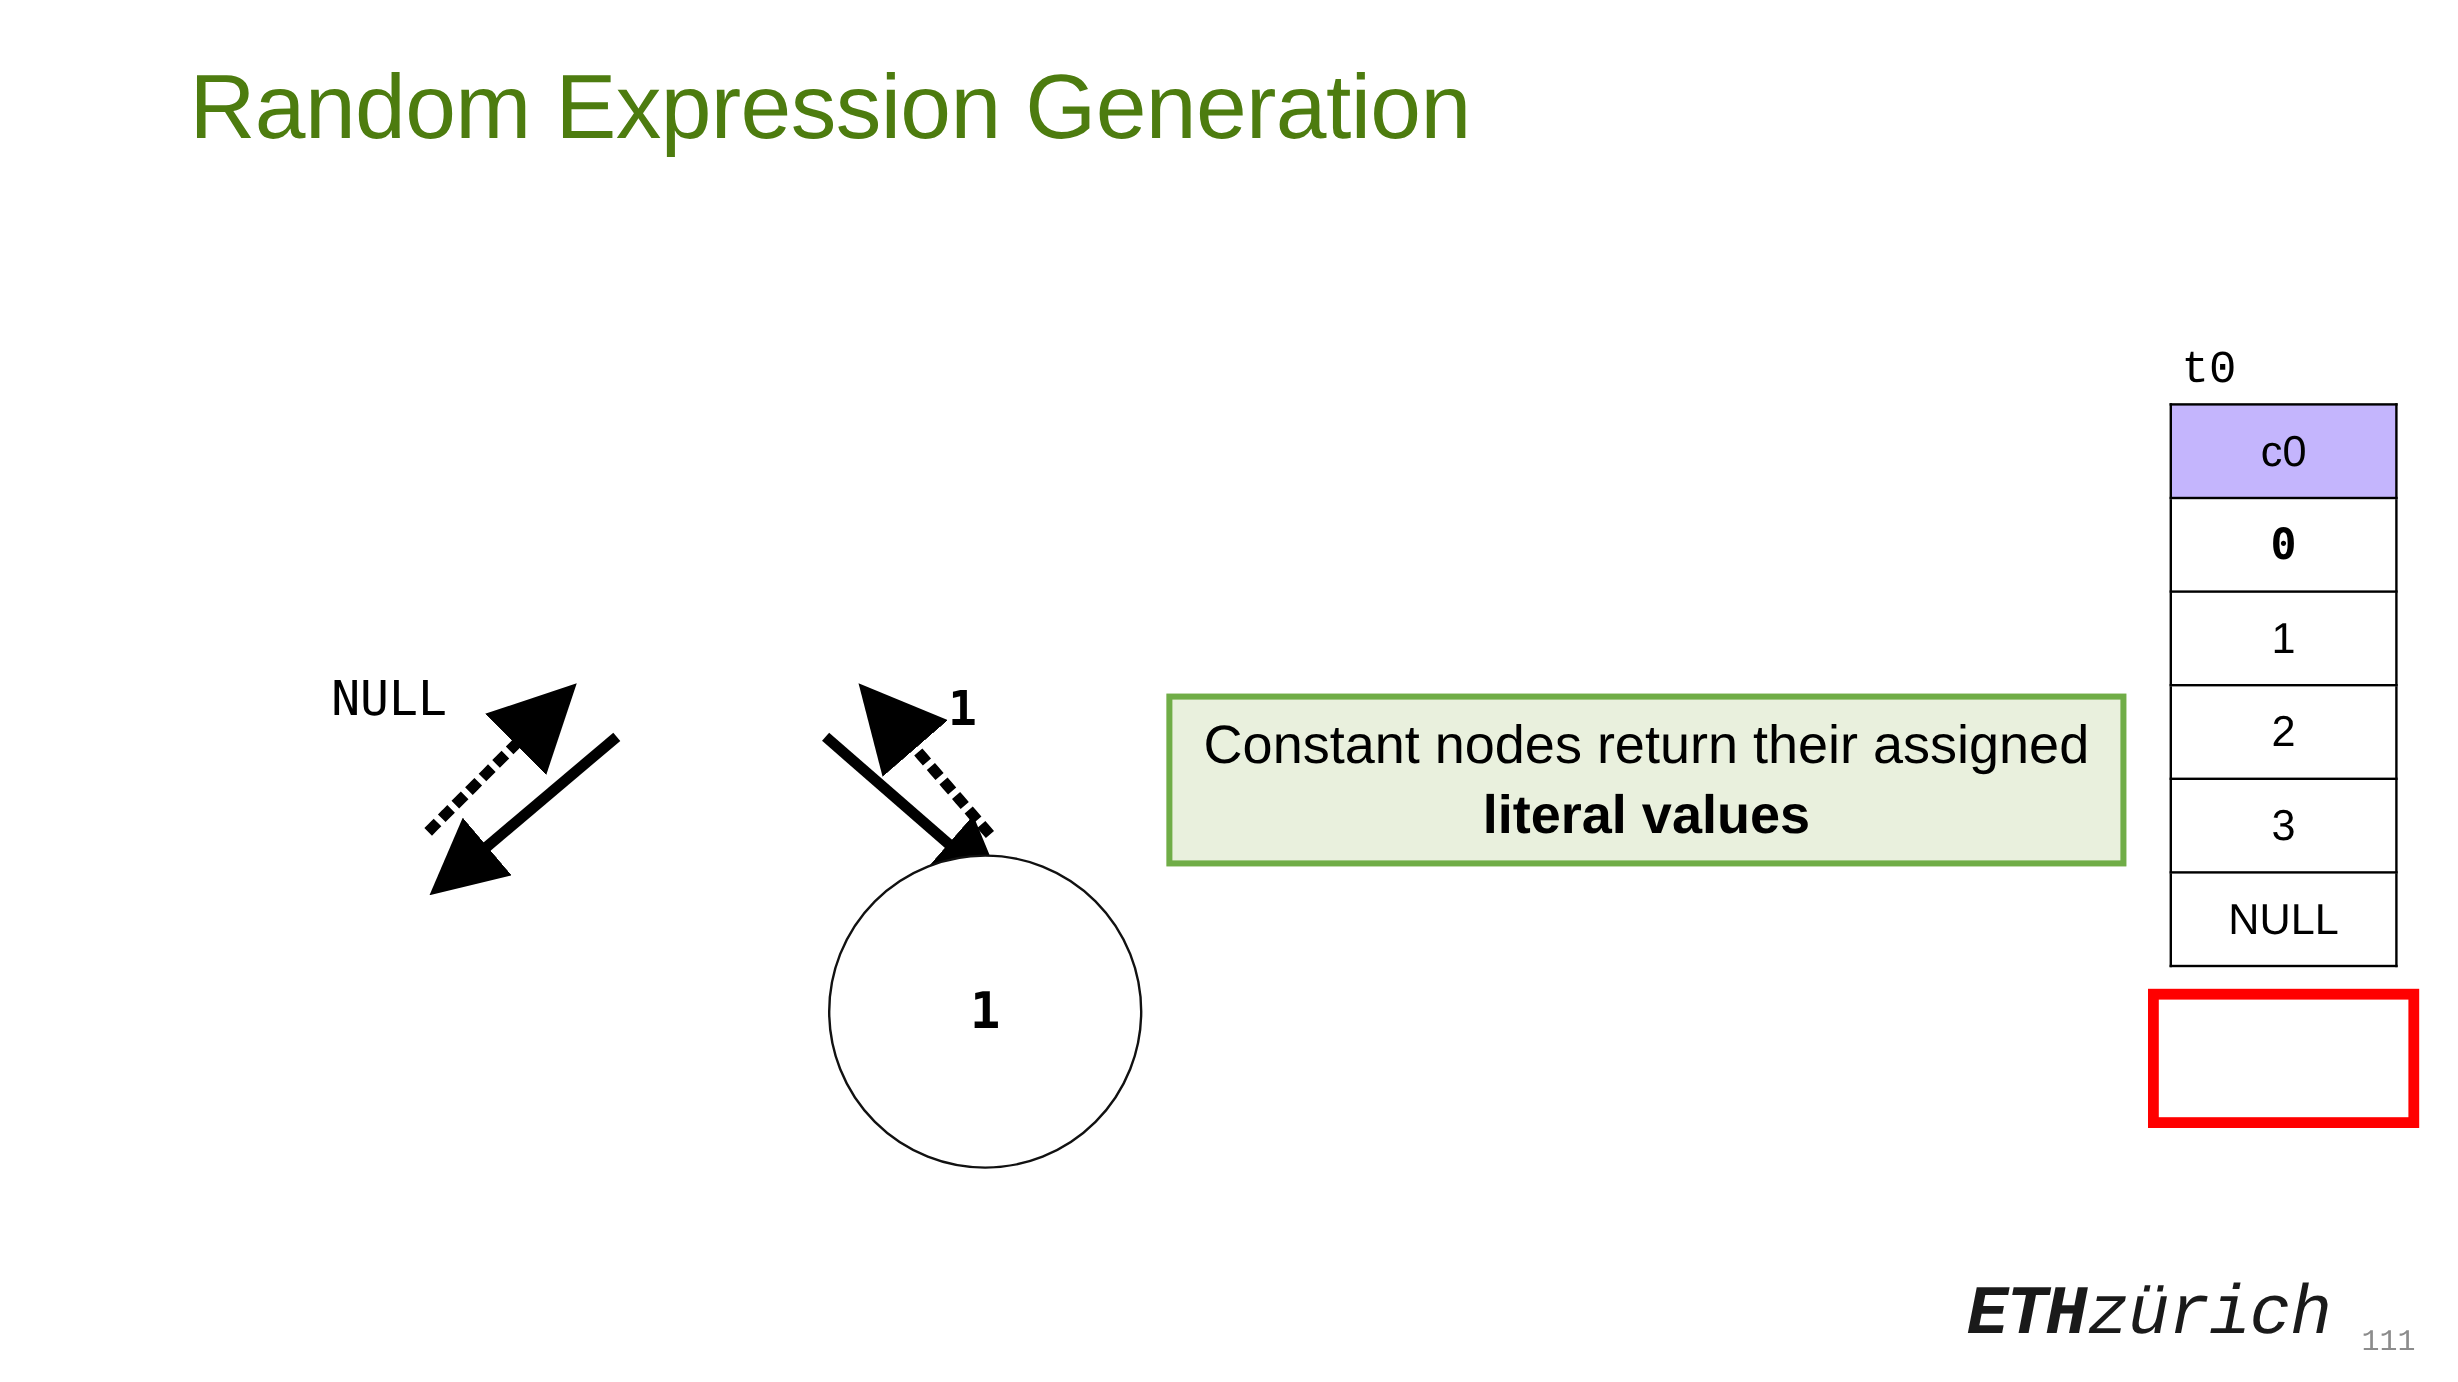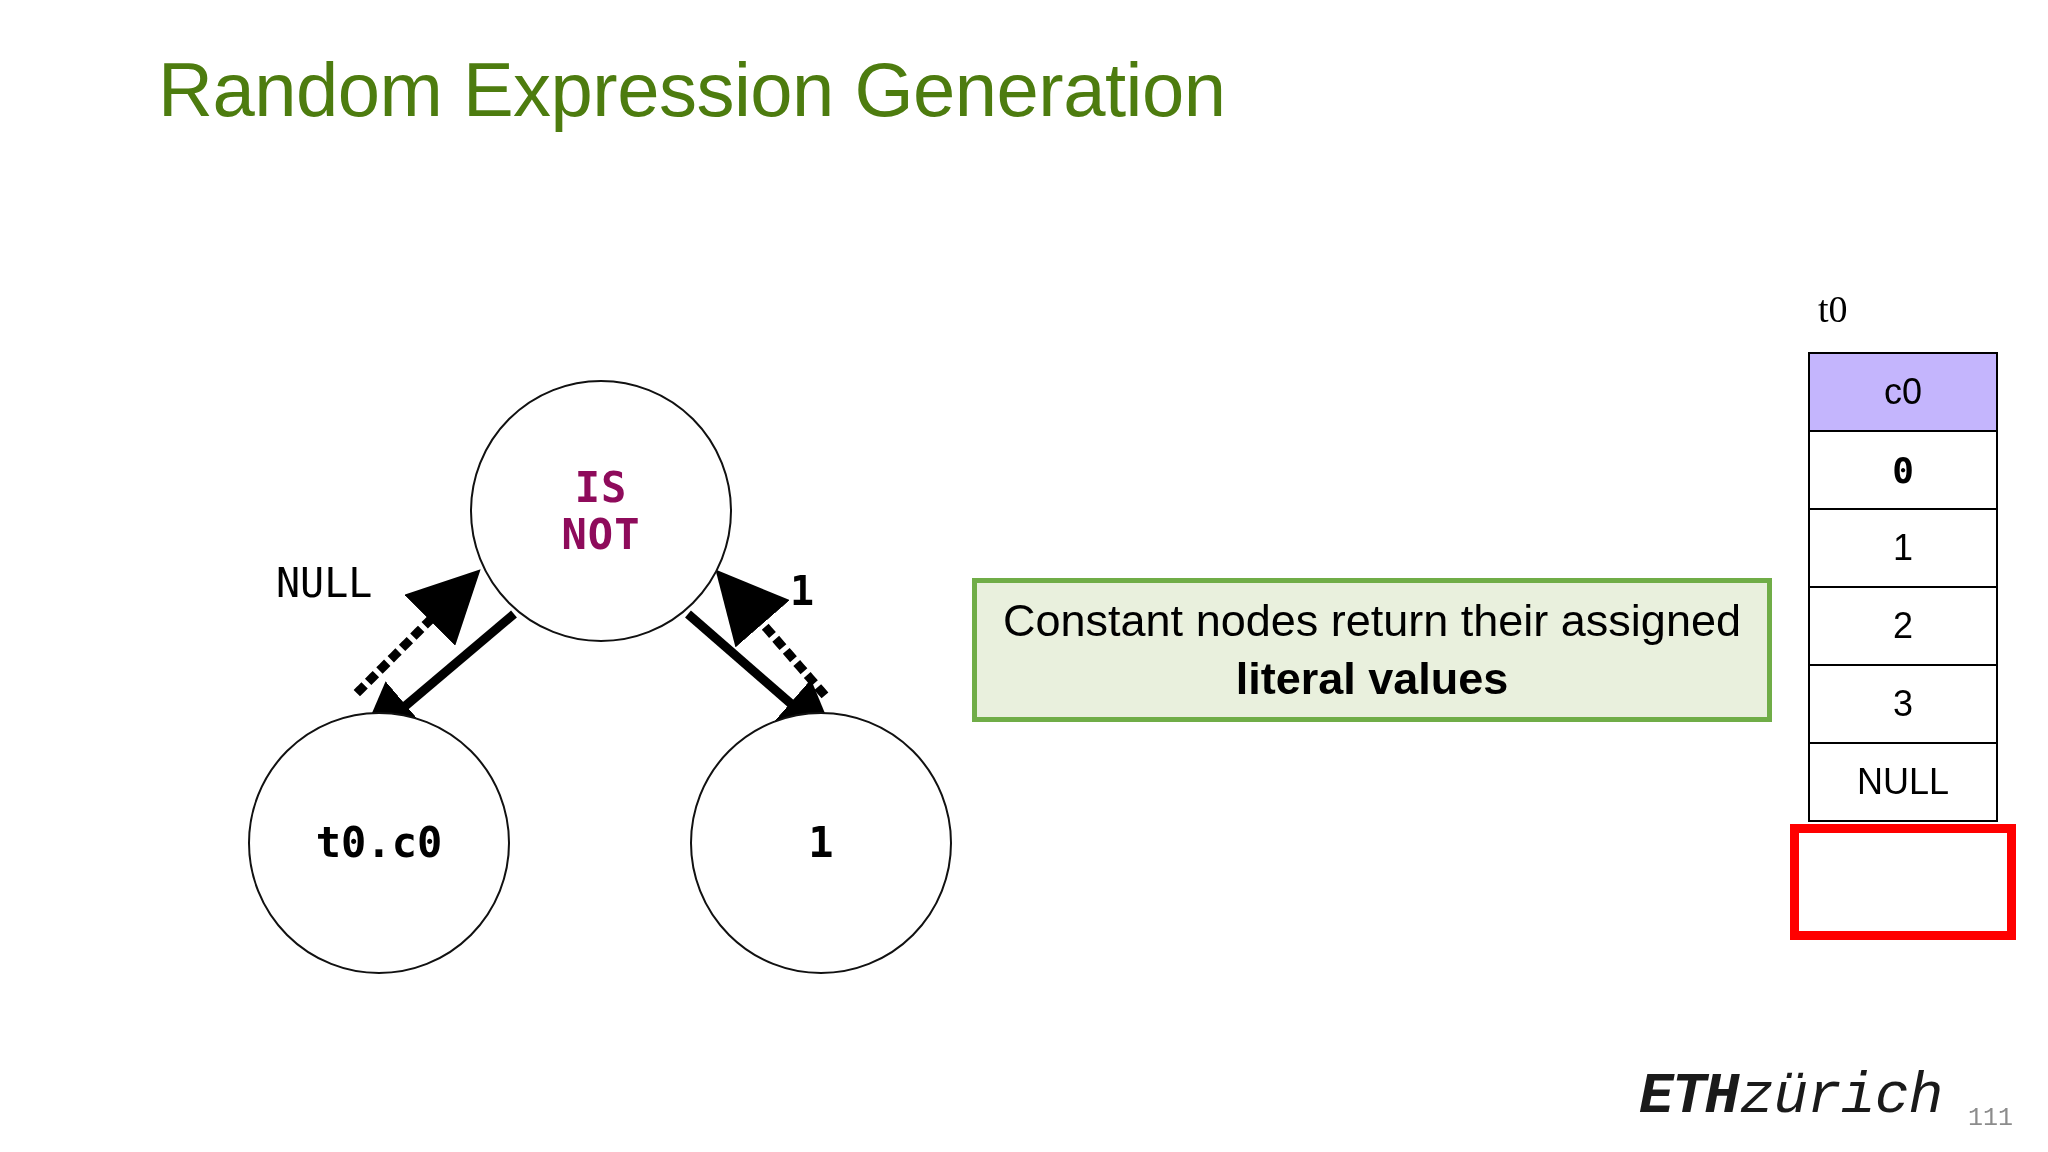--- a/index.html
+++ b/index.html
@@ -139,25 +139,25 @@
     font-weight: bold;
   }
 
   
   #table-wrapper {
     position: absolute;
     left: 1808px;
     top: 290px;
   }
   #table-name {
-    font-family: Liberation Serif, serif;
+    font-family: Liberation Mono, monospace;
     font-size: 38px;
     color: #000000;
     margin-left: 10px;
-    margin-bottom: 24px;
+    margin-bottom: 8px;
     line-height: 1;
   }
   #data-table {
     border-collapse: collapse;
     width: 190px;
     background: #ffffff;
   }
   #data-table th,
   #data-table td {
     border: 2.5px solid #000000;
@@ -244,27 +244,21 @@
 
     <line x1="514" y1="614" x2="384" y2="724" stroke="#000000" stroke-width="9" marker-end="url(#arrowSolid)"></line>
 
     <line x1="688" y1="614" x2="812" y2="722" stroke="#000000" stroke-width="9" marker-end="url(#arrowSolid)"></line>
 
     <line x1="360" y1="690" x2="452" y2="598" stroke="#000000" stroke-width="9" stroke-dasharray="2 14" stroke-linecap="square" marker-end="url(#arrowDotted)"></line>
 
     <line x1="822" y1="692" x2="742" y2="600" stroke="#000000" stroke-width="9" stroke-dasharray="2 14" stroke-linecap="square" marker-end="url(#arrowDotted)"></line>
   </svg>
 
-  <div class="tree-node" id="node-root">
-    <span class="node-label"><span>IS</span><br><span>NOT</span></span>
-  </div>
-
-  <div class="tree-node" id="node-left">
-    <span class="node-label">t0.c0</span>
-  </div>
+
 
   <div class="tree-node" id="node-right">
     <span class="node-label">1</span>
   </div>
 
   <div class="edge-label" id="edge-label-left">NULL</div>
 
   <div class="edge-label" id="edge-label-right">1</div>
 </div>
 

